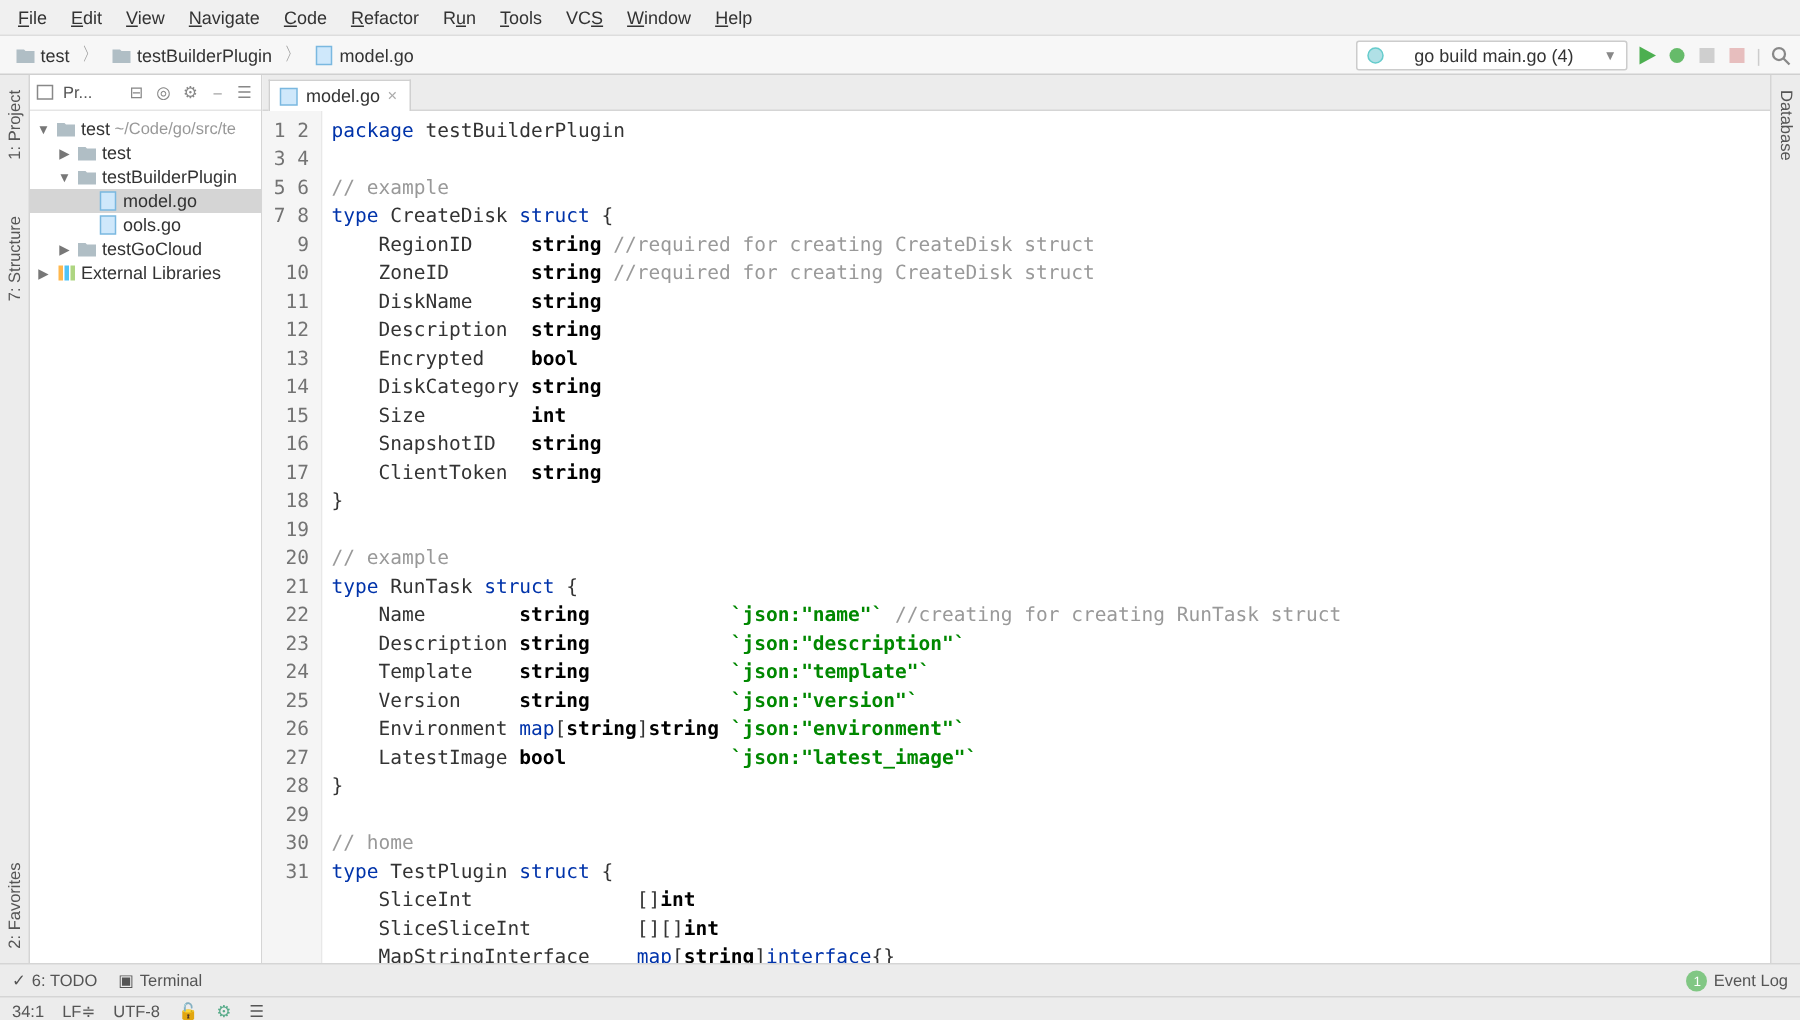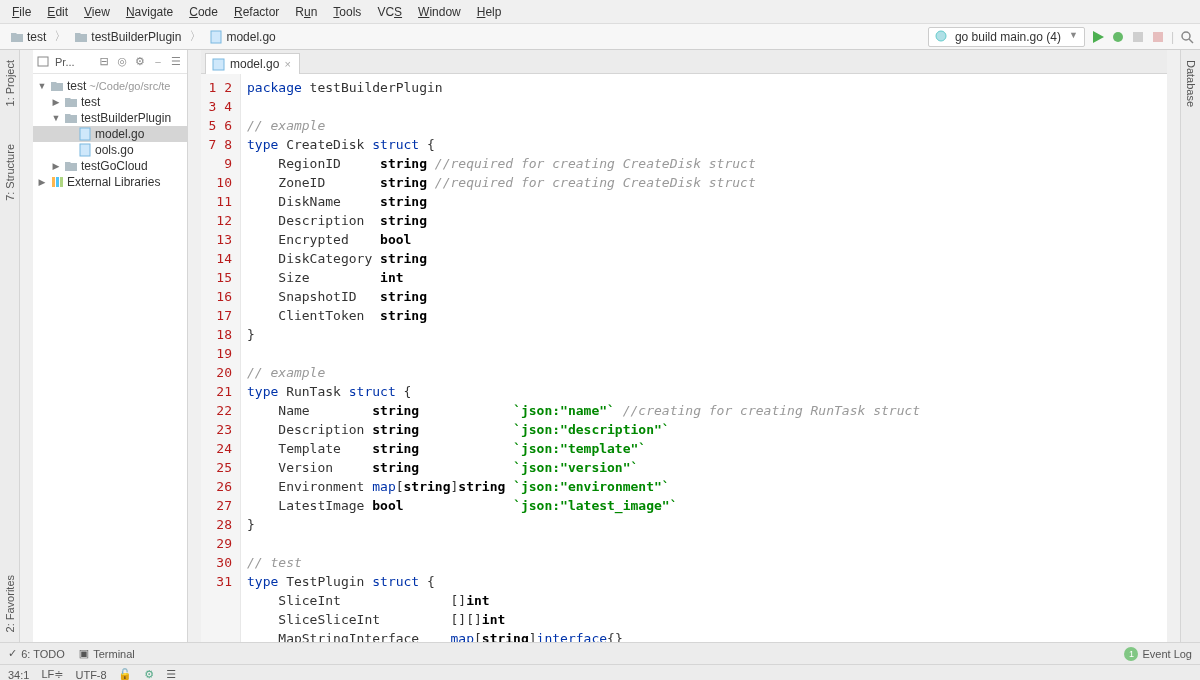--- a/index.html
+++ b/index.html
@@ -8,45 +8,45 @@
 .menubar { background: #f0f0f0; padding: 3px 6px; display: flex; gap: 4px; border-bottom: 1px solid #ddd; height: 24px; }
 .menubar span { padding: 2px 6px; cursor: pointer; }
 .menubar span u { text-decoration: underline; }
 
 .navbar { background: #f7f7f7; height: 26px; display: flex; align-items: center; padding: 0 6px; border-bottom: 1px solid #d0d0d0; justify-content: space-between; }
 .breadcrumb { display: flex; align-items: center; gap: 2px; }
 .crumb { display: flex; align-items: center; gap: 3px; padding: 1px 4px; }
 .crumb .ico { width: 14px; height: 14px; display: inline-flex; align-items: center; justify-content: center; }
 .chev { color: #999; padding: 0 2px; }
 .nav-right { display: flex; align-items: center; gap: 6px; }
-.runcfg { background: #fff; border: 1px solid #ccc; border-radius: 2px; padding: 2px 6px; display: flex; align-items: flex-start; gap: 8px; height: 20px; }
+.runcfg { background: #fff; border: 1px solid #ccc; border-radius: 2px; padding: 2px 6px; display: flex; align-items: center; gap: 20px; height: 20px; }
 .runicons { display: flex; gap: 6px; align-items: center; }
 
-.mainrow { display: flex; height: 592px; gap: 13px; }
+.mainrow { display: flex; height: 592px; }
 .leftstrip { width: 20px; background: #ececec; border-right: 1px solid #d5d5d5; display: flex; flex-direction: column; align-items: center; padding-top: 6px; gap: 30px; }
 .leftstrip .vtab { writing-mode: vertical-rl; transform: rotate(180deg); font-size: 11px; color: #555; padding: 4px 0; cursor: pointer; }
 
 .projectpanel { width: 155px; background: #fff; border-right: 1px solid #d5d5d5; display: flex; flex-direction: column; }
 .projhead { height: 24px; border-bottom: 1px solid #e5e5e5; display: flex; align-items: center; padding: 0 4px; gap: 4px; font-size: 11px; color: #555; }
 .projhead .mini { width: 14px; height: 14px; display: flex; align-items: center; justify-content: center; color: #888; font-size: 11px; }
 .tree { flex: 1; padding: 4px 0; overflow: hidden; }
 .tnode { display: flex; align-items: center; gap: 3px; padding: 1px 2px; white-space: nowrap; font-size: 12px; }
 .tnode.sel { background: #d5d5d5; }
 .tw { width: 10px; text-align: center; color: #777; font-size: 9px; }
 .tpath { color: #999; font-size: 11px; }
 
 .editorarea { flex: 1; background: #fff; display: flex; flex-direction: column; }
 .tabbar { height: 24px; background: #ececec; border-bottom: 1px solid #d5d5d5; display: flex; align-items: end; padding-left: 4px; }
 .tab { background: #fff; border: 1px solid #d0d0d0; border-bottom: none; padding: 3px 8px 3px 6px; display: flex; align-items: center; gap: 5px; font-size: 12px; margin-bottom: -1px; }
 .tab .x { color: #aaa; font-size: 11px; }
 .editor { flex: 1; display: flex; overflow: hidden; font-family: "DejaVu Sans Mono", Menlo, Consolas, monospace; font-size: 13px; line-height: 19px; }
-.gutter { width: 40px; background: #f5f5f5; text-align: right; color: #b91c1c; padding: 4px 8px 4px 0; border-right: 1px solid #e8e8e8; user-select: none; }
+.gutter { width: 40px; background: #f5f5f5; text-align: right; color: #737373; padding: 4px 8px 4px 0; border-right: 1px solid #e8e8e8; user-select: none; }
 .code { flex: 1; padding: 4px 0 4px 6px; white-space: pre; overflow: hidden; background:#fff; }
 .kw { color: #0033aa; font-weight: normal; }
-.cm { color: #999; font-style: italic; }
+.cm { color: #999; }
 .str { color: #008800; font-weight: bold; }
 .typ { color: #000000; font-weight: bold; }
 
 .rightstrip { width: 20px; background: #ececec; border-left: 1px solid #d5d5d5; display: flex; flex-direction: column; align-items: center; padding-top: 6px; }
 .rightstrip .vtab { writing-mode: vertical-rl; font-size: 11px; color: #555; padding: 4px 0; }
 
 .bottompanel { height: 22px; background: #ececec; border-top: 1px solid #d5d5d5; display: flex; align-items: center; justify-content: space-between; padding: 0 8px; font-size: 11px; color: #555; }
 .bp-left { display: flex; gap: 14px; }
 .bp-left span { display:flex; gap:4px; align-items:center; }
 .bp-right { display: flex; gap: 4px; align-items: center; }
@@ -268,21 +268,21 @@
 <span class="cm">// example</span>
 <span class="kw">type</span> RunTask <span class="kw">struct</span> {
     Name        <span class="typ">string</span>            <span class="str">`json:"name"`</span> <span class="cm">//creating for creating RunTask struct</span>
     Description <span class="typ">string</span>            <span class="str">`json:"description"`</span>
     Template    <span class="typ">string</span>            <span class="str">`json:"template"`</span>
     Version     <span class="typ">string</span>            <span class="str">`json:"version"`</span>
     Environment <span class="kw">map</span>[<span class="typ">string</span>]<span class="typ">string</span> <span class="str">`json:"environment"`</span>
     LatestImage <span class="typ">bool</span>              <span class="str">`json:"latest_image"`</span>
 }
 
-<span class="cm">// test</span>
+<span class="cm">// home</span>
 <span class="kw">type</span> TestPlugin <span class="kw">struct</span> {
     SliceInt              []<span class="typ">int</span>
     SliceSliceInt         [][]<span class="typ">int</span>
     MapStringInterface    <span class="kw">map</span>[<span class="typ">string</span>]<span class="kw">interface</span>{}
     MapInterfaceInterface [{}]{}
 </div>
     </div>
   </div>
 
   <div class="rightstrip">

